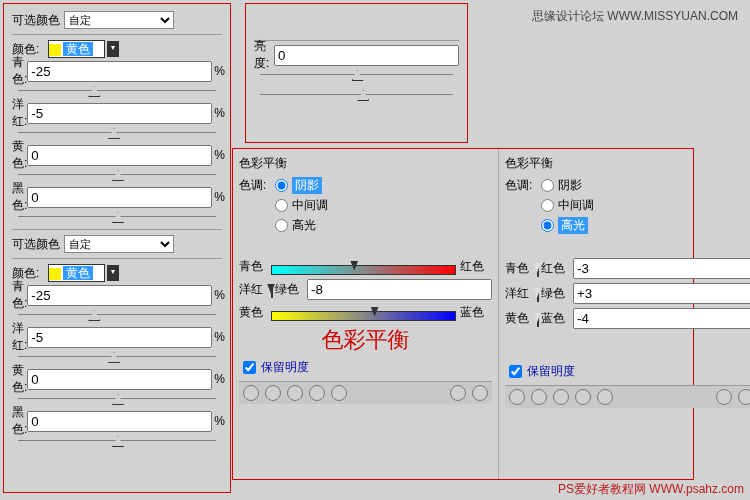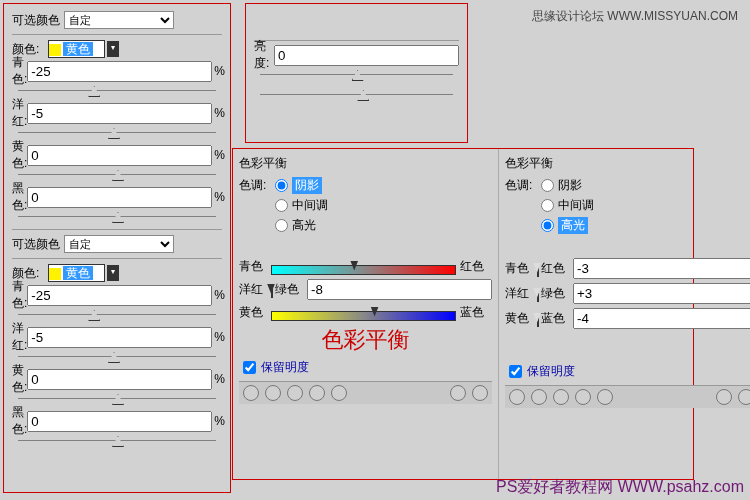--- a/index.html
+++ b/index.html
@@ -6,21 +6,21 @@
 .panel{position:absolute;border:1px solid #c00;background:#d2d2d2;padding:4px 8px}
 .row{display:flex;align-items:center;margin:2px 0;height:20px}
 .label{width:52px}
 select{height:18px;font-size:11px;border:1px solid #888;background:#fff}
 .slider-row{position:relative;height:16px;margin:0 6px 4px 6px}
 .track{position:absolute;top:7px;left:0;right:0;height:1px;background:#808080}
 .thumb{position:absolute;top:3px;width:10px;height:9px;margin-left:-5px;background:#d2d2d2;border:1px solid #333;clip-path:polygon(50% 0,100% 100%,0 100%)}
 .grad{position:absolute;top:4px;left:0;right:0;height:8px;border:1px solid #333}
 .gthumb{position:absolute;top:0;width:8px;height:10px;margin-left:-4px;background:#333;clip-path:polygon(0 0,100% 0,50% 100%)}
 .hdr{font-weight:normal;color:#444;text-align:right;position:absolute;top:8px;right:12px}
-.wm{position:absolute;bottom:4px;right:6px;font-size:16px;color:#701a75}
+.wm{position:absolute;bottom:4px;right:6px;font-size:12px;color:#b91c1c}
 .caption{color:#c00;font-size:22px;text-align:center}
 .sep{height:1px;background:#999;margin:4px 0}
 .radio-row{display:flex;align-items:center;margin:2px 0;height:18px}
 .radio-row input{margin:0 4px 0 0}
 .color-sel{display:inline-block;width:55px;height:16px;border:1px solid #333;background:#fff;margin-right:2px}
 .yellow-sw{display:inline-block;width:12px;height:12px;background:#fff200;vertical-align:middle;margin-right:2px}
 .dd{display:inline-block;width:12px;height:16px;background:#333;color:#fff;text-align:center;line-height:14px;font-size:8px;vertical-align:middle}
 .iconbar{display:flex;gap:6px;padding:3px 4px;background:#c8c8c8;border-top:1px solid #999;margin-top:4px}
 .icon{width:14px;height:14px;border:1px solid #777;background:#d0d0d0;border-radius:50%}
 .pct{margin-left:2px}

